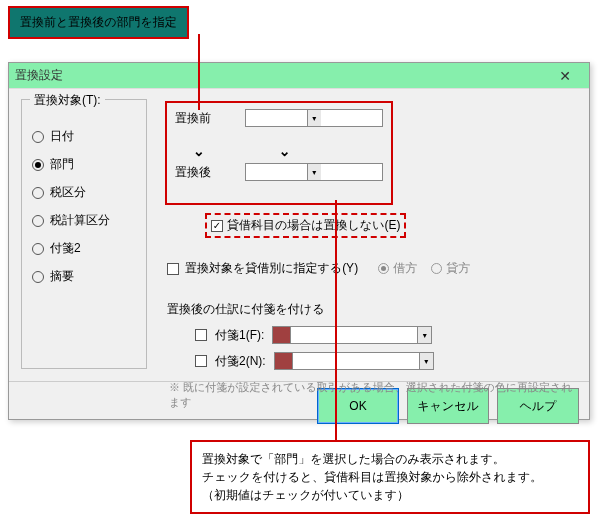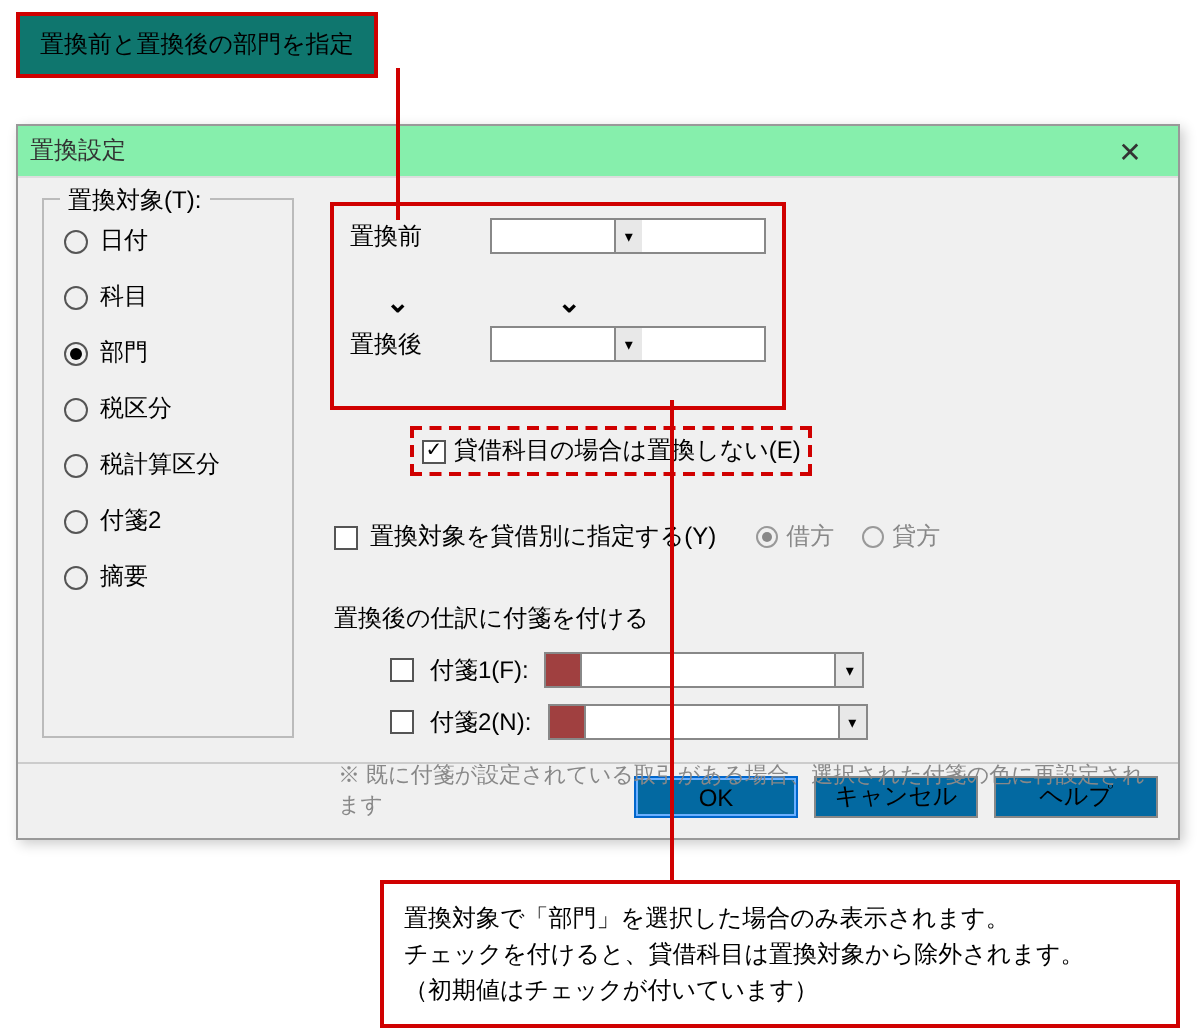--- a/index.html
+++ b/index.html
@@ -95,21 +95,21 @@
     position: relative;
   }
   .groupbox-label {
     position: absolute;
     top: -8px;
     left: 8px;
     background: #f0f0f0;
     padding: 0 4px;
     font-size: 12px;
   }
-  .radio-list { display: flex; flex-direction: column; gap: 11px; margin-top: 4px; }
+  .radio-list { display: flex; flex-direction: column; gap: 11px; margin-top: 20px; }
   .radio-item { display: flex; align-items: center; gap: 6px; cursor: pointer; }
   .radio-dot {
     width: 12px; height: 12px; border: 1px solid #555; border-radius: 50%;
     display: inline-flex; align-items: center; justify-content: center;
   }
   .radio-dot.checked::after {
     content: ""; width: 6px; height: 6px; background: #000; border-radius: 50%;
   }
   .right-pane { flex: 1; padding-left: 18px; position: relative; }
   .replace-block {
@@ -163,23 +163,23 @@
   .note { color: #888; font-size: 11px; margin-top: 10px; margin-left: 2px; }
   .button-bar {
     border-top: 1px solid #ccc;
     padding: 6px 10px;
     display: flex;
     justify-content: flex-end;
     gap: 8px;
   }
   .btn {
     min-width: 82px;
-    height: 21px;
+    height: 36px;
     border: 1px solid #888;
-    background: #0369a1;
+    background: #86efac;
     display: flex;
     align-items: center;
     justify-content: center;
     cursor: pointer;
     font-size: 12px;
   }
   .btn.default { border: 1px solid #0066cc; box-shadow: 0 0 0 1px #6bb0ff inset; }
 </style>
 </head>
 <body>
@@ -193,24 +193,20 @@
     <span class="titlebar-close">✕</span>
   </div>
 
   <div class="dialog-body">
     <div class="groupbox">
       <span class="groupbox-label">置換対象(T):</span>
       <div class="radio-list">
         <label class="radio-item">
             <span class="radio-dot"></span>
             <span>日付</span>
-          </label>
-        <label class="radio-item">
-            <span class="radio-dot"></span>
-            <span>科目</span>
           </label>
         <label class="radio-item">
             <span class="radio-dot checked"></span>
             <span>部門</span>
           </label>
         <label class="radio-item">
             <span class="radio-dot"></span>
             <span>税区分</span>
           </label>
         <label class="radio-item">

